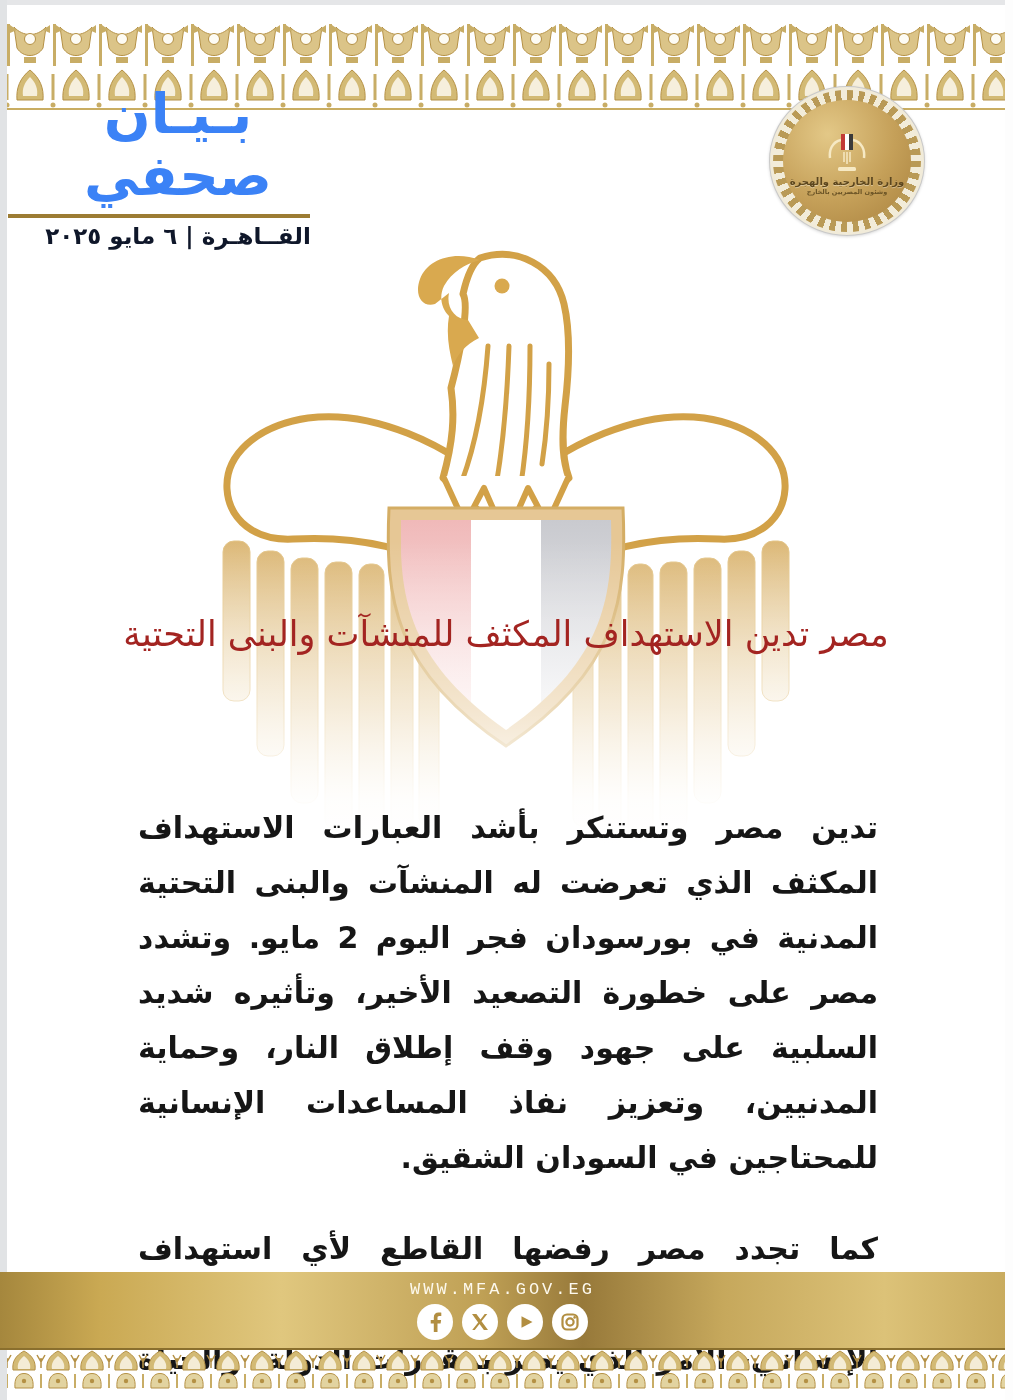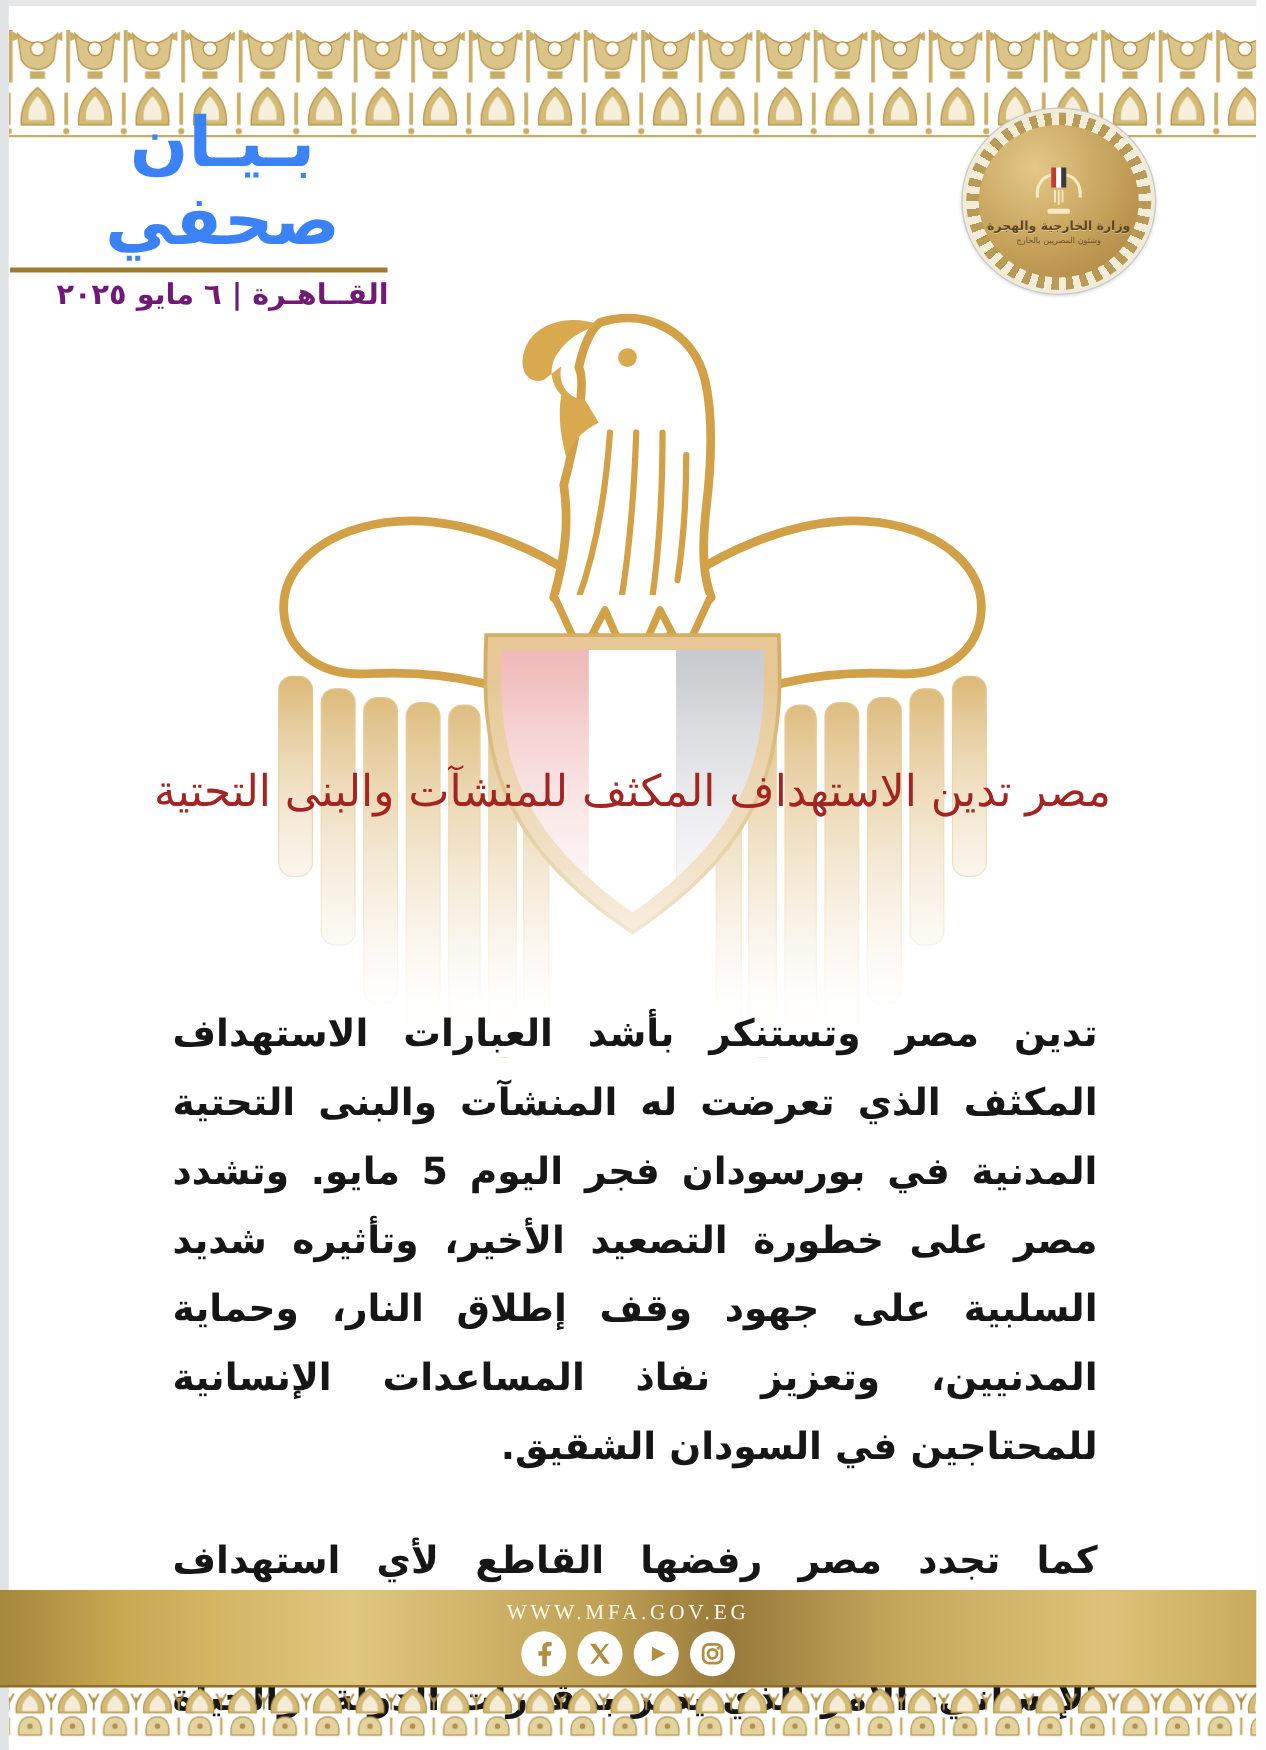--- a/index.html
+++ b/index.html
@@ -7,49 +7,49 @@
        font-family:"DejaVu Sans",sans-serif;}
   .edge-left{position:absolute;left:0;top:0;width:7px;height:1400px;background:#e1e3e5;}
   .edge-top{position:absolute;left:0;top:0;width:1013px;height:5px;background:#e5e6e8;}
   .edge-right{position:absolute;right:0;top:0;width:8px;height:1400px;background:#fdfdfd;}
 
   .orn-top{position:absolute;left:7px;top:24px;width:998px;height:86px;}
   .orn-bottom{position:absolute;left:7px;top:1350px;width:998px;height:40px;}
 
   .title-block{position:absolute;left:28px;top:84px;width:300px;text-align:center;direction:rtl;}
   .press-title{font-size:55px;line-height:1.12;font-weight:700;color:#3b82f6;margin:0;}
-  .dateline{margin-top:16px;font-size:23px;font-weight:700;color:#701a75;}
+  .dateline{margin-top:16px;font-size:23px;font-weight:700;color:#0f172a;}
   .gold-rule{position:absolute;left:8px;top:214px;width:302px;height:4px;background:#9c7c33;}
 
   .seal{position:absolute;left:769px;top:86px;width:154px;height:148px;border-radius:50%;
         background:#f1ebd9;border:1px solid #c9c9c9;box-shadow:0 1px 3px rgba(0,0,0,.15);}
   .seal-ring{position:absolute;inset:3px;border-radius:50%;
         background:repeating-conic-gradient(#b99a56 0deg 5deg,#f2ecd9 5deg 10deg);}
   .seal-disc{position:absolute;inset:13px;border-radius:50%;
         background:radial-gradient(circle at 35% 28%,#e3c887 0%,#c5a059 55%,#a9823f 100%);
         display:flex;flex-direction:column;align-items:center;justify-content:center;text-align:left;}
   .seal-line1{font-size:10px;font-weight:700;color:#5c461d;direction:rtl;margin-top:2px;
         text-shadow:0 1px 0 rgba(255,255,255,.35);}
-  .seal-line2{font-size:6.5px;font-weight:400;color:#6b5426;direction:rtl;margin-top:1px;}
+  .seal-line2{font-size:6.5px;font-weight:700;color:#6b5426;direction:rtl;margin-top:1px;}
 
   .eagle{position:absolute;left:203px;top:246px;width:606px;height:600px;}
 
   .headline{position:absolute;left:110px;top:601px;width:792px;text-align:center;direction:rtl;
         color:#a32421;font-size:35px;line-height:66px;font-weight:400;}
 
   .body-text{position:absolute;left:138px;top:800px;width:740px;direction:rtl;
         color:#161616;font-size:30px;line-height:55px;font-weight:700;
         text-align:justify;text-align-last:right;}
   .body-text p{margin:0;}
   .body-text p + p{margin-top:36px;}
 
   .footer-bar{position:absolute;left:0;top:1272px;width:1005px;height:78px;
         background:linear-gradient(90deg,#a5873d 0%,#caa953 10%,#e0c77e 28%,#bfa055 48%,#97793a 58%,#c6a85c 72%,#dcc278 88%,#c9ab5e 100%);
         border-bottom:2px solid #8a6f2e;box-sizing:border-box;text-align:center;}
-  .site{margin-top:8px;font-family:Liberation Serif, serif;font-size:17px;letter-spacing:3px;
+  .site{margin-top:8px;font-family:Liberation Mono, monospace;font-size:17px;letter-spacing:3px;
         color:#fdf9ee;}
   .social-row{margin-top:5px;display:flex;justify-content:center;gap:9px;}
   .sbtn{width:36px;height:36px;border-radius:50%;background:#ffffff;display:flex;
         align-items:center;justify-content:center;cursor:pointer;}
 </style>
 </head>
 <body>
 
 <div class="edge-top"></div>
 <div class="edge-left"></div>
@@ -163,21 +163,21 @@
   </g>
 
   <rect x="0" y="295" width="606" height="305" fill="url(#gFade)"></rect>
 </svg>
 
 <div class="headline">
   <div>مصر تدين الاستهداف المكثف للمنشآت والبنى التحتية</div>
 </div>
 
 <div class="body-text">
-  <p>تدين مصر وتستنكر بأشد العبارات الاستهداف المكثف الذي تعرضت له المنشآت والبنى التحتية المدنية في بورسودان فجر اليوم 5 مايو. وتشدد مصر على خطورة التصعيد الأخير، وتأثيره شديد السلبية على جهود وقف إطلاق النار، وحماية المدنيين، وتعزيز نفاذ المساعدات الإنسانية للمحتاجين في السودان الشقيق.</p>
+  <p>تدين مصر وتستنكر بأشد العبارات الاستهداف المكثف الذي تعرضت له المنشآت والبنى التحتية المدنية في بورسودان فجر اليوم 2 مايو. وتشدد مصر على خطورة التصعيد الأخير، وتأثيره شديد السلبية على جهود وقف إطلاق النار، وحماية المدنيين، وتعزيز نفاذ المساعدات الإنسانية للمحتاجين في السودان الشقيق.</p>
   <p>كما تجدد مصر رفضها القاطع لأي استهداف للمنشآت المدنية بالمخالفة لأحكام القانون الدولي الإنساني، الأمر الذي يضر بمقدرات الدولة، والحياة اليومية للمواطنين.</p>
 </div>
 
 <div class="footer-bar">
   <div class="site">WWW.MFA.GOV.EG</div>
   <div class="social-row">
     <div class="sbtn">
       <svg width="36" height="36" viewBox="0 0 36 36">
         <path fill="#b28e41" d="M20.5,28 V19.6 h3.1 l.5-3.6 h-3.6 v-2.3 c0-1 .3-1.8 1.9-1.8 h1.9 V8.7 c-.3,0-1.5-.1-2.8-.1 c-2.8,0-4.7,1.7-4.7,4.8 v2.6 h-3.1 v3.6 h3.1 V28 Z"></path>
       </svg>

